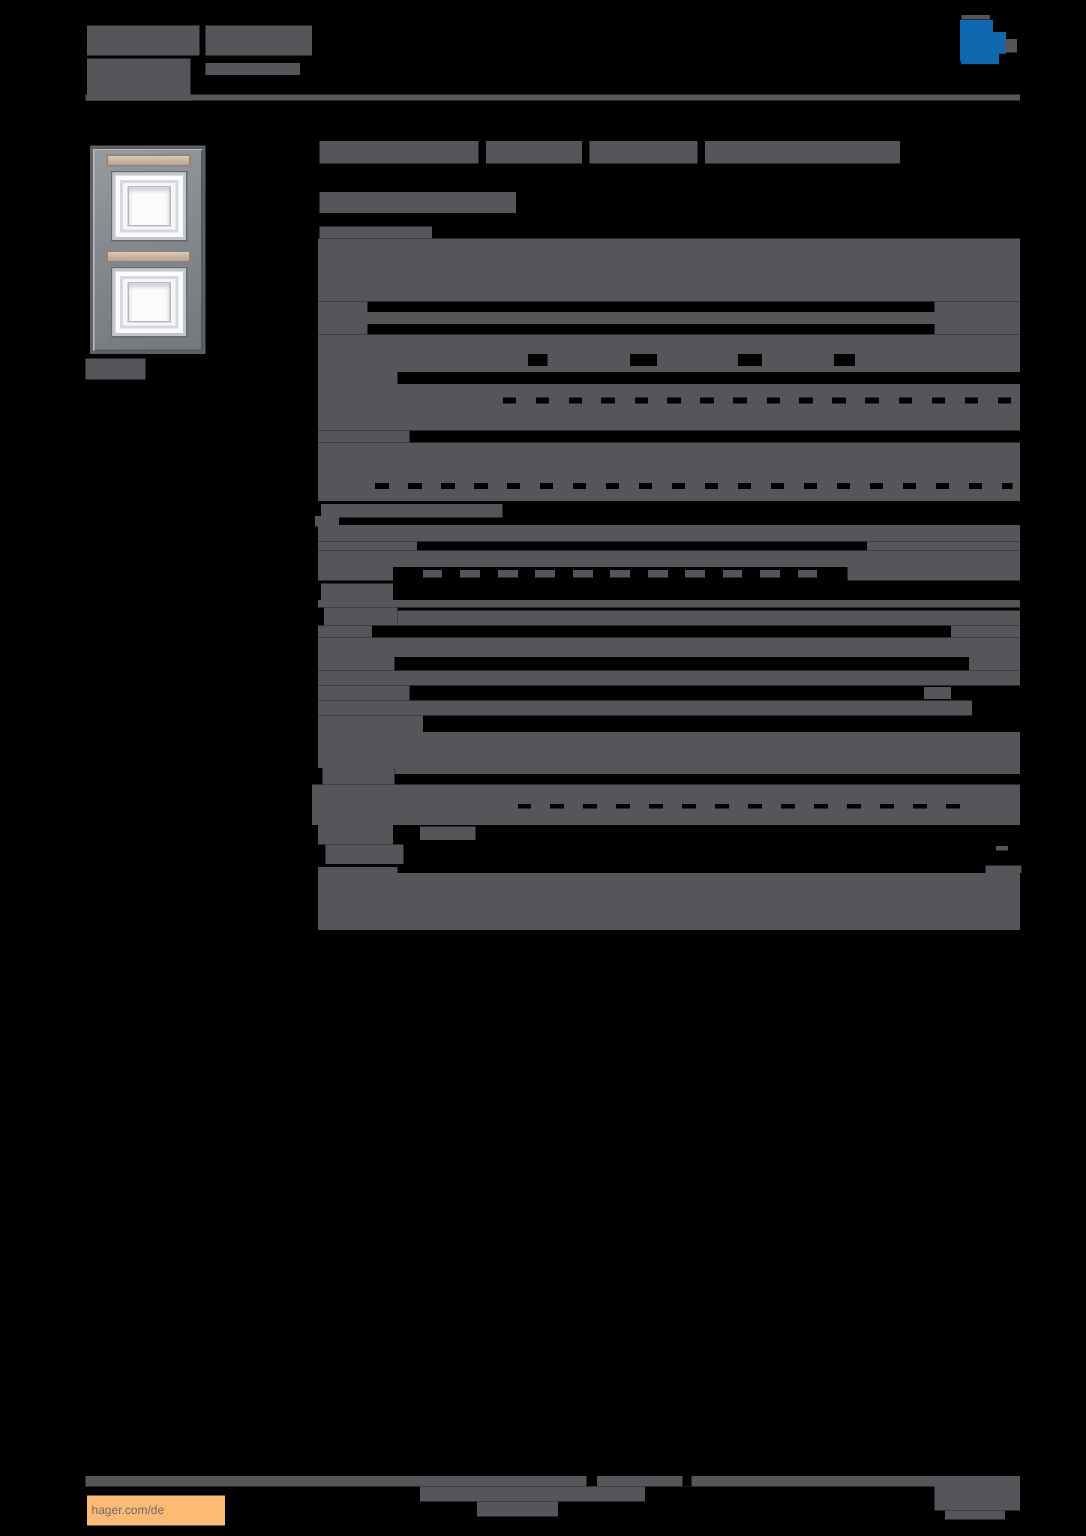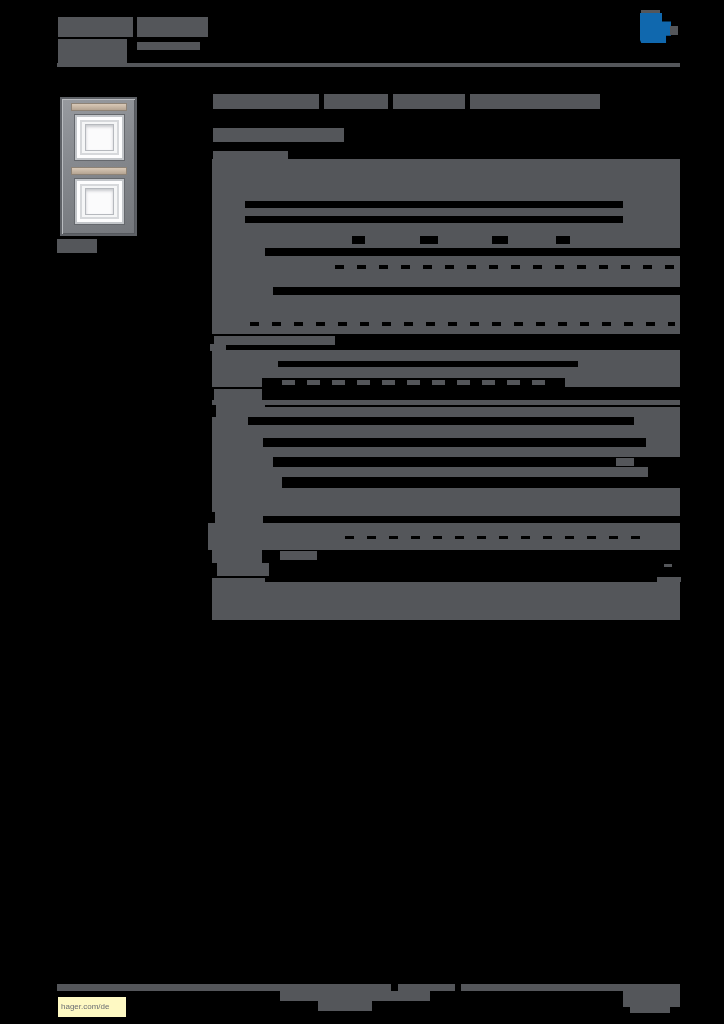--- a/index.html
+++ b/index.html
@@ -26,21 +26,21 @@
          background:linear-gradient(180deg,#d9c9b7,#b5a492);border:1px solid #8e8376;box-sizing:border-box;}
   #beige-1{top:4px;} #beige-2{top:68px;}
   .window{position:absolute;left:13px;width:49px;height:45px;background:#f5f6f7;
           border:2px solid #c3c6ca;box-sizing:border-box;
           box-shadow:inset 0 0 0 3px #fdfdfe, inset 0 0 0 5px #d6d8db, 0 0 0 1px #65686d;}
   #window-1{top:16px;} #window-2{top:80px;}
   .window-inner{position:absolute;left:8px;top:7px;right:8px;bottom:7px;background:#fbfbfc;
           border:1px solid #b6b9be;box-shadow:inset 0 2px 3px #c8cace;}
 
   
-  #footer-box{left:58px;top:997px;width:68px;height:20px;background:#fef9c3;}
+  #footer-box{left:58px;top:997px;width:92px;height:20px;background:#fdba74;}
   #footer-link{display:block;margin:0;padding:3px 0 0 3px;font-size:8px;line-height:14px;
          color:#6b6e73;text-decoration:none;}
 </style>
 </head>
 <body>
 
 <div id="page">
 
   <div id="header-rule" class="abs"></div>
 

